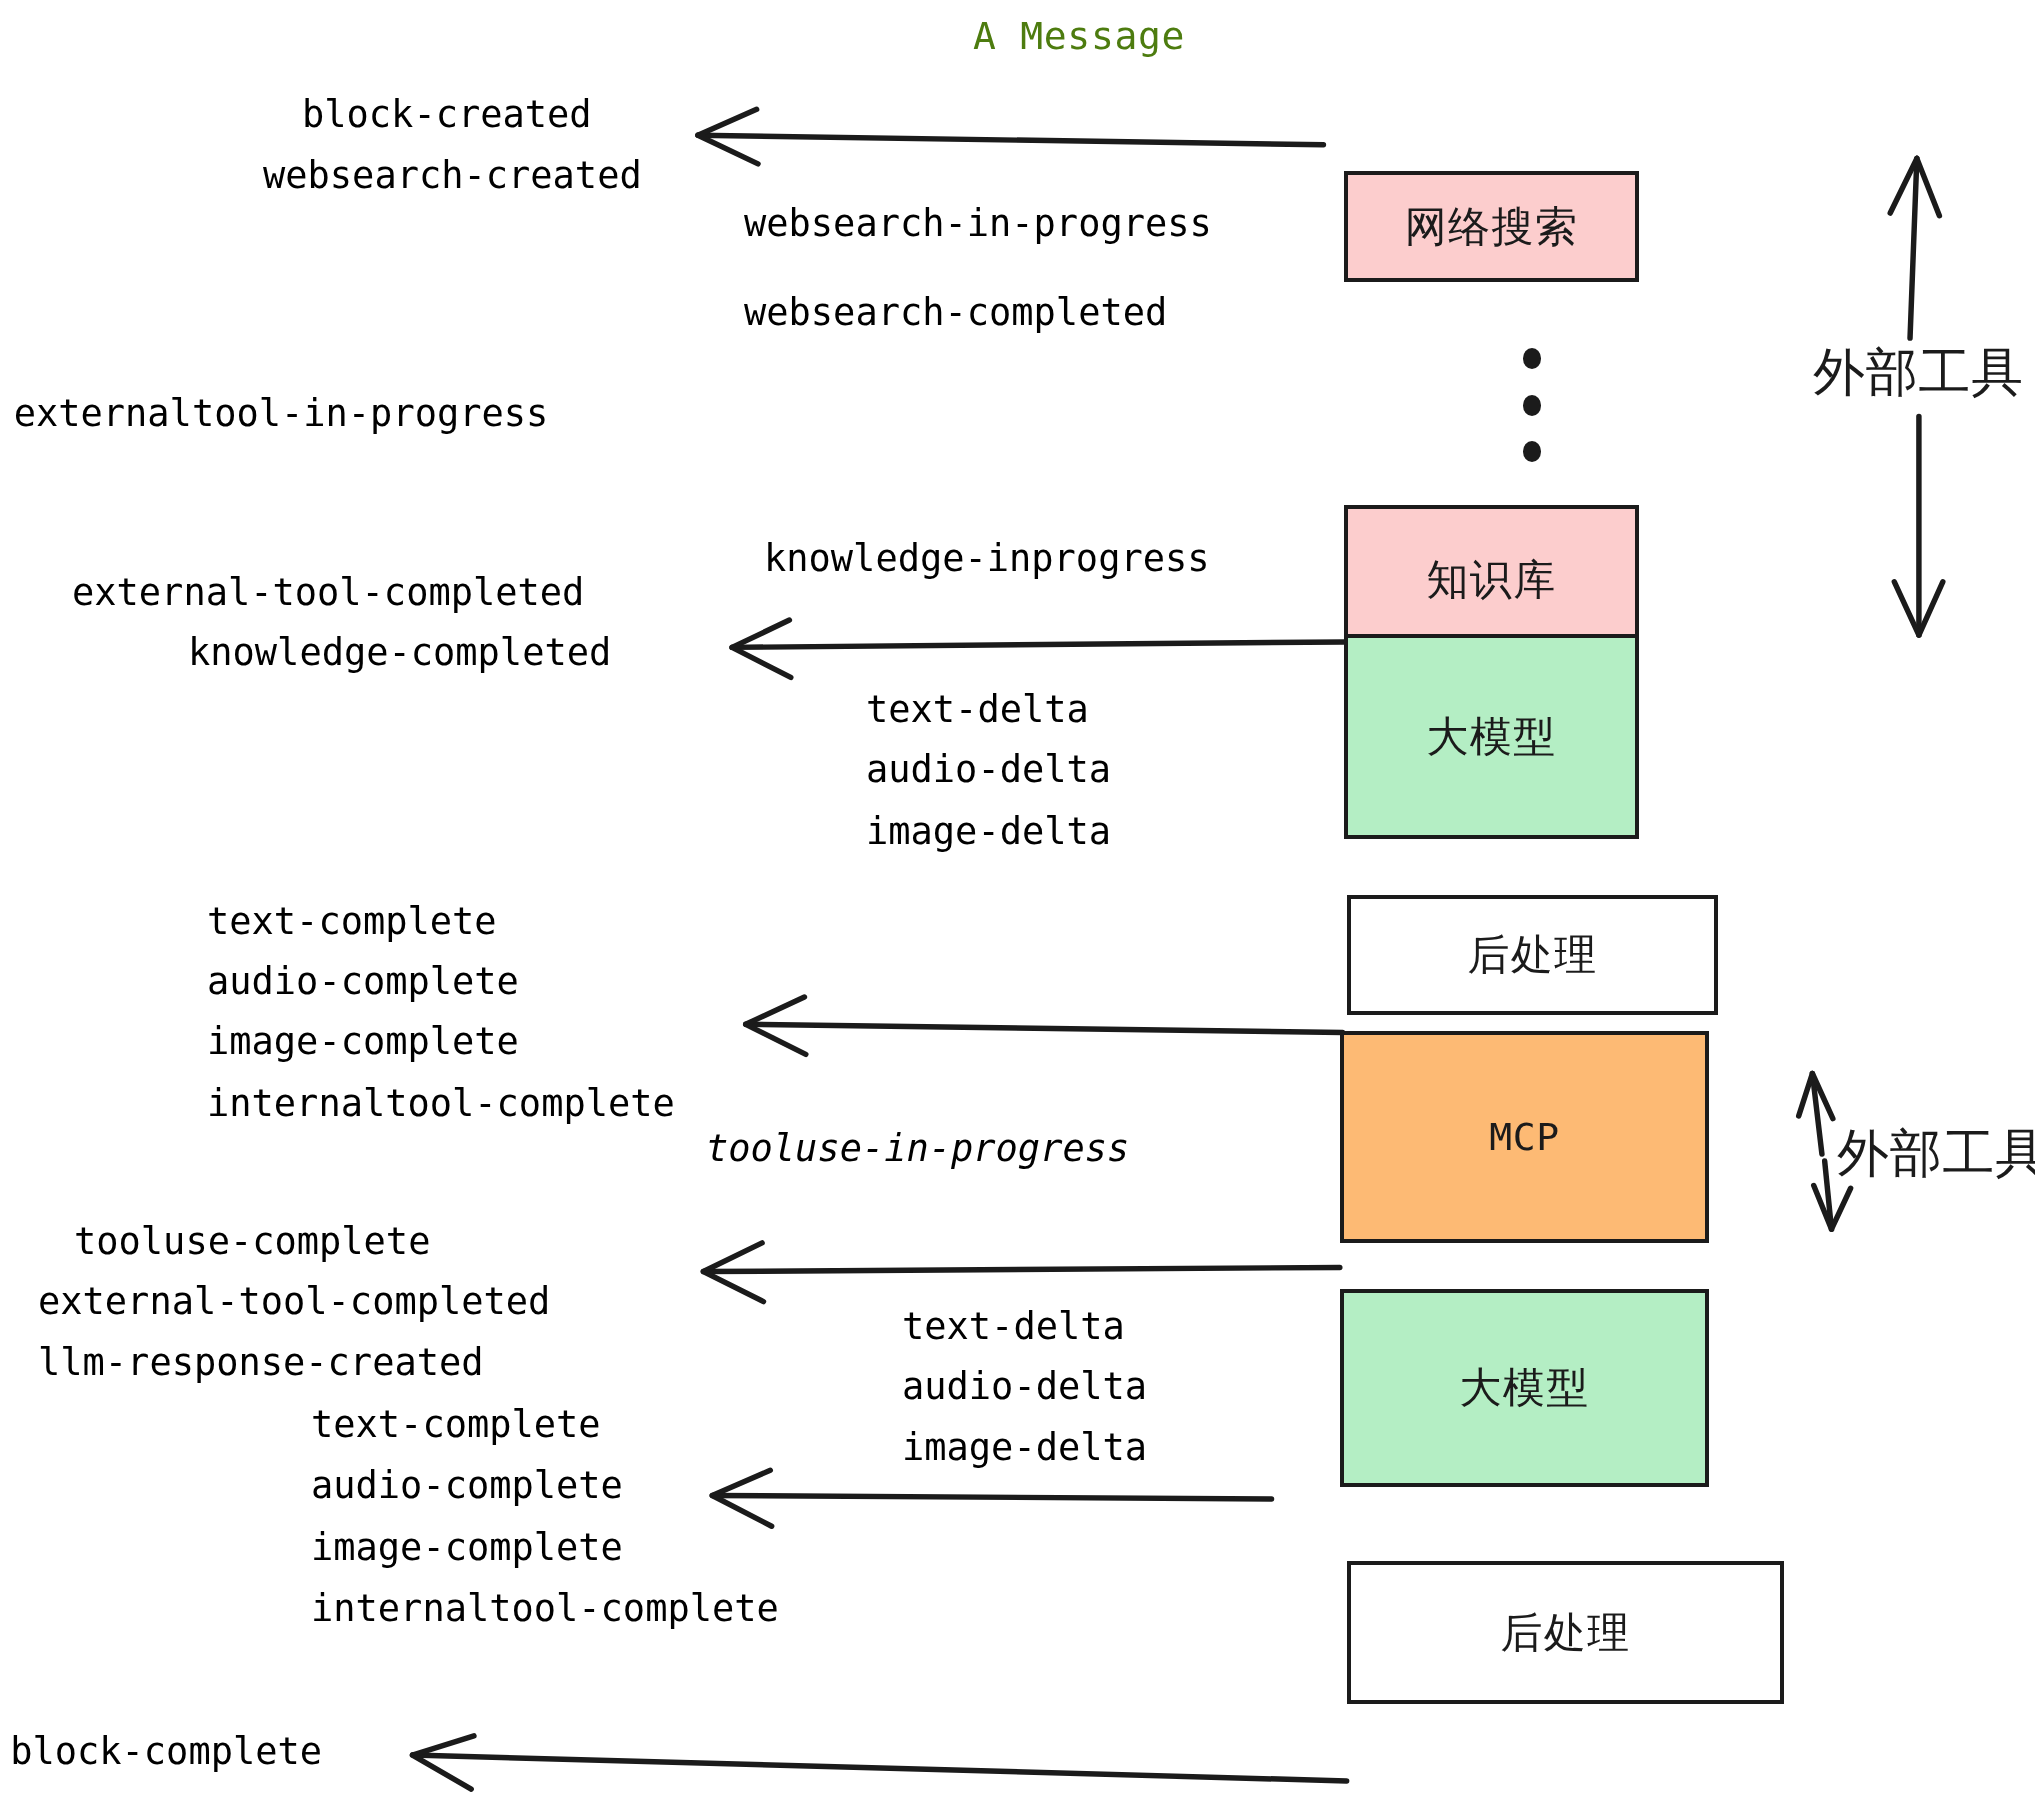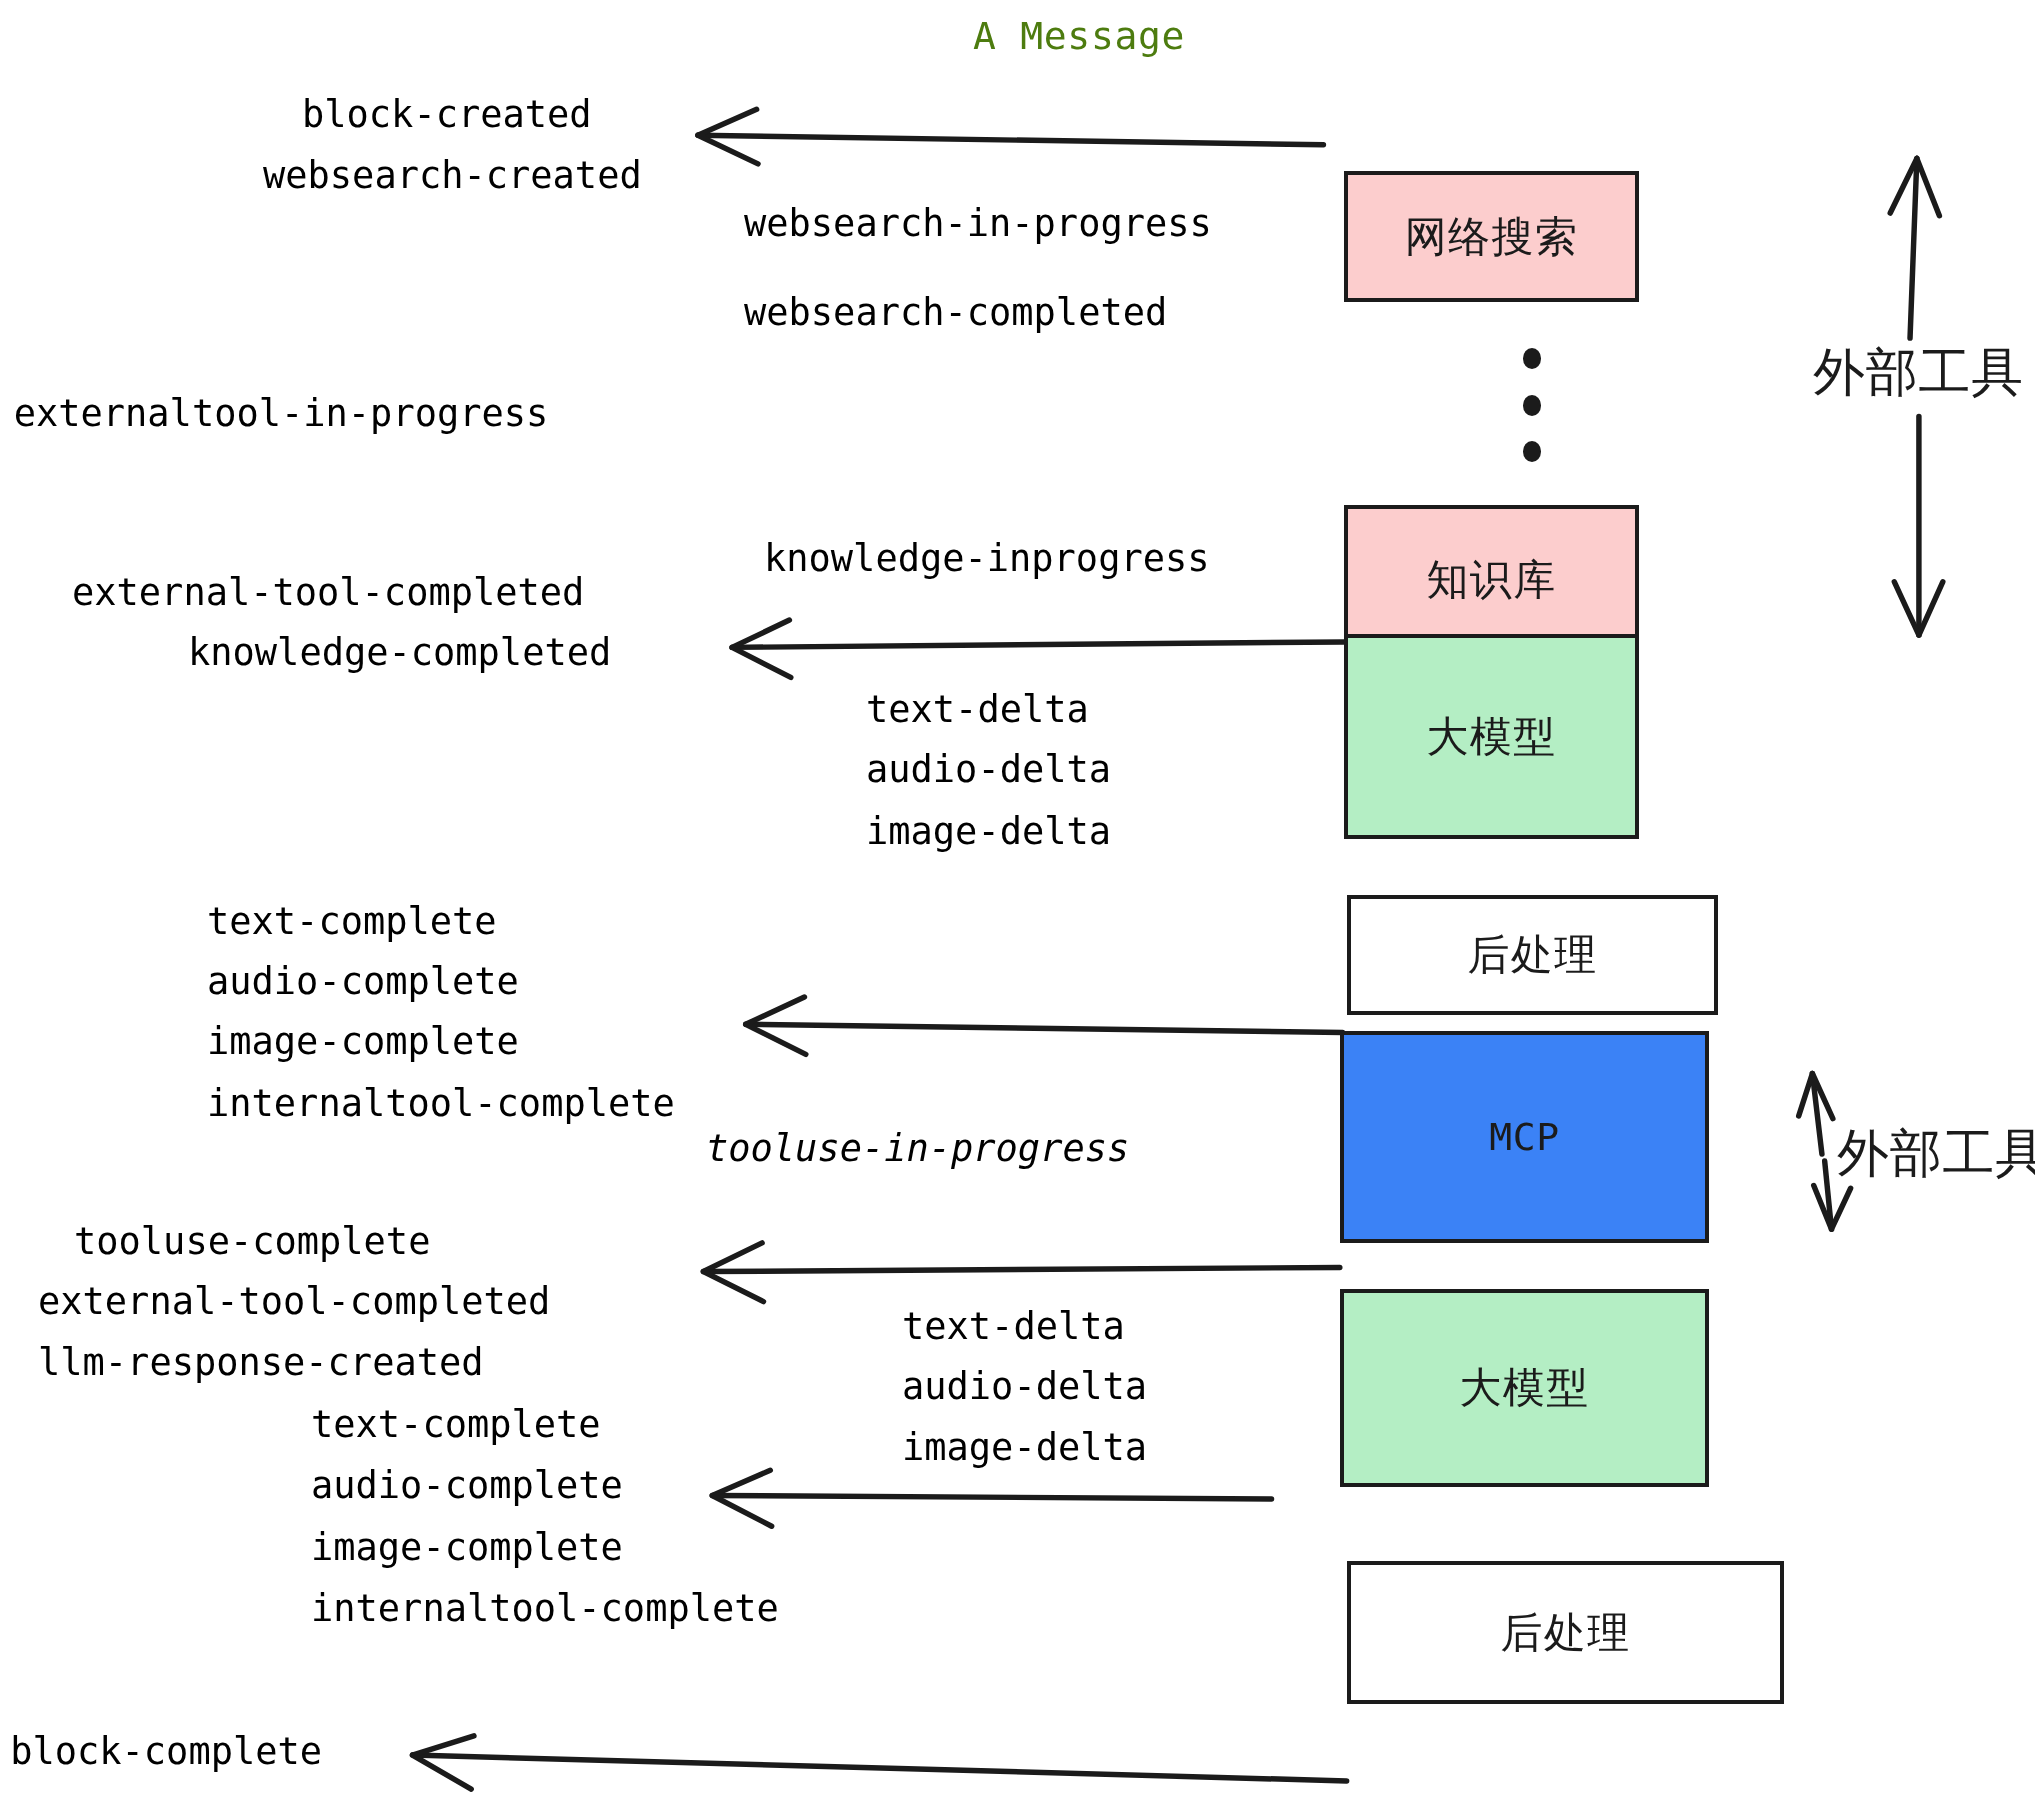--- a/index.html
+++ b/index.html
@@ -121,37 +121,37 @@
     </g>
 
     <g>
       <path d="M 2654 1572 L 2668 1690" stroke="#1b1b1b" stroke-width="8" fill="none" stroke-linecap="round"></path>
       <path d="M 2654 1572 L 2634 1634 M 2654 1572 L 2684 1638" stroke="#1b1b1b" stroke-width="8" fill="none" stroke-linecap="round"></path>
       <path d="M 2672 1700 L 2682 1800" stroke="#1b1b1b" stroke-width="8" fill="none" stroke-linecap="round"></path>
       <path d="M 2682 1800 L 2656 1736 M 2682 1800 L 2710 1740" stroke="#1b1b1b" stroke-width="8" fill="none" stroke-linecap="round"></path>
     </g>
   </svg>
 
-  <div class="box" style="left:1344px; top:171px; width:295px; height:131px; background:#fccdcd;">
+  <div class="box" style="left:1344px; top:171px; width:295px; height:111px; background:#fccdcd;">
     <span>网络搜索</span>
   </div>
 
   <div class="box" style="left:1344px; top:505px; width:295px; height:150px; background:#fccdcd;">
     <span>知识库</span>
   </div>
 
   <div class="box" style="left:1344px; top:634px; width:295px; height:205px; background:#b4eec4;">
     <span>大模型</span>
   </div>
 
   <div class="box" style="left:1347px; top:895px; width:371px; height:120px; background:#ffffff;">
     <span>后处理</span>
   </div>
 
-  <div class="box latin" style="left:1340px; top:1031px; width:369px; height:212px; background:#3b82f6;">
+  <div class="box latin" style="left:1340px; top:1031px; width:369px; height:212px; background:#fdba74;">
     <span>MCP</span>
   </div>
 
   <div class="box" style="left:1340px; top:1289px; width:369px; height:198px; background:#b4eec4;">
     <span>大模型</span>
   </div>
 
   <div class="box" style="left:1347px; top:1561px; width:437px; height:143px; background:#ffffff;">
     <span>后处理</span>
   </div>

